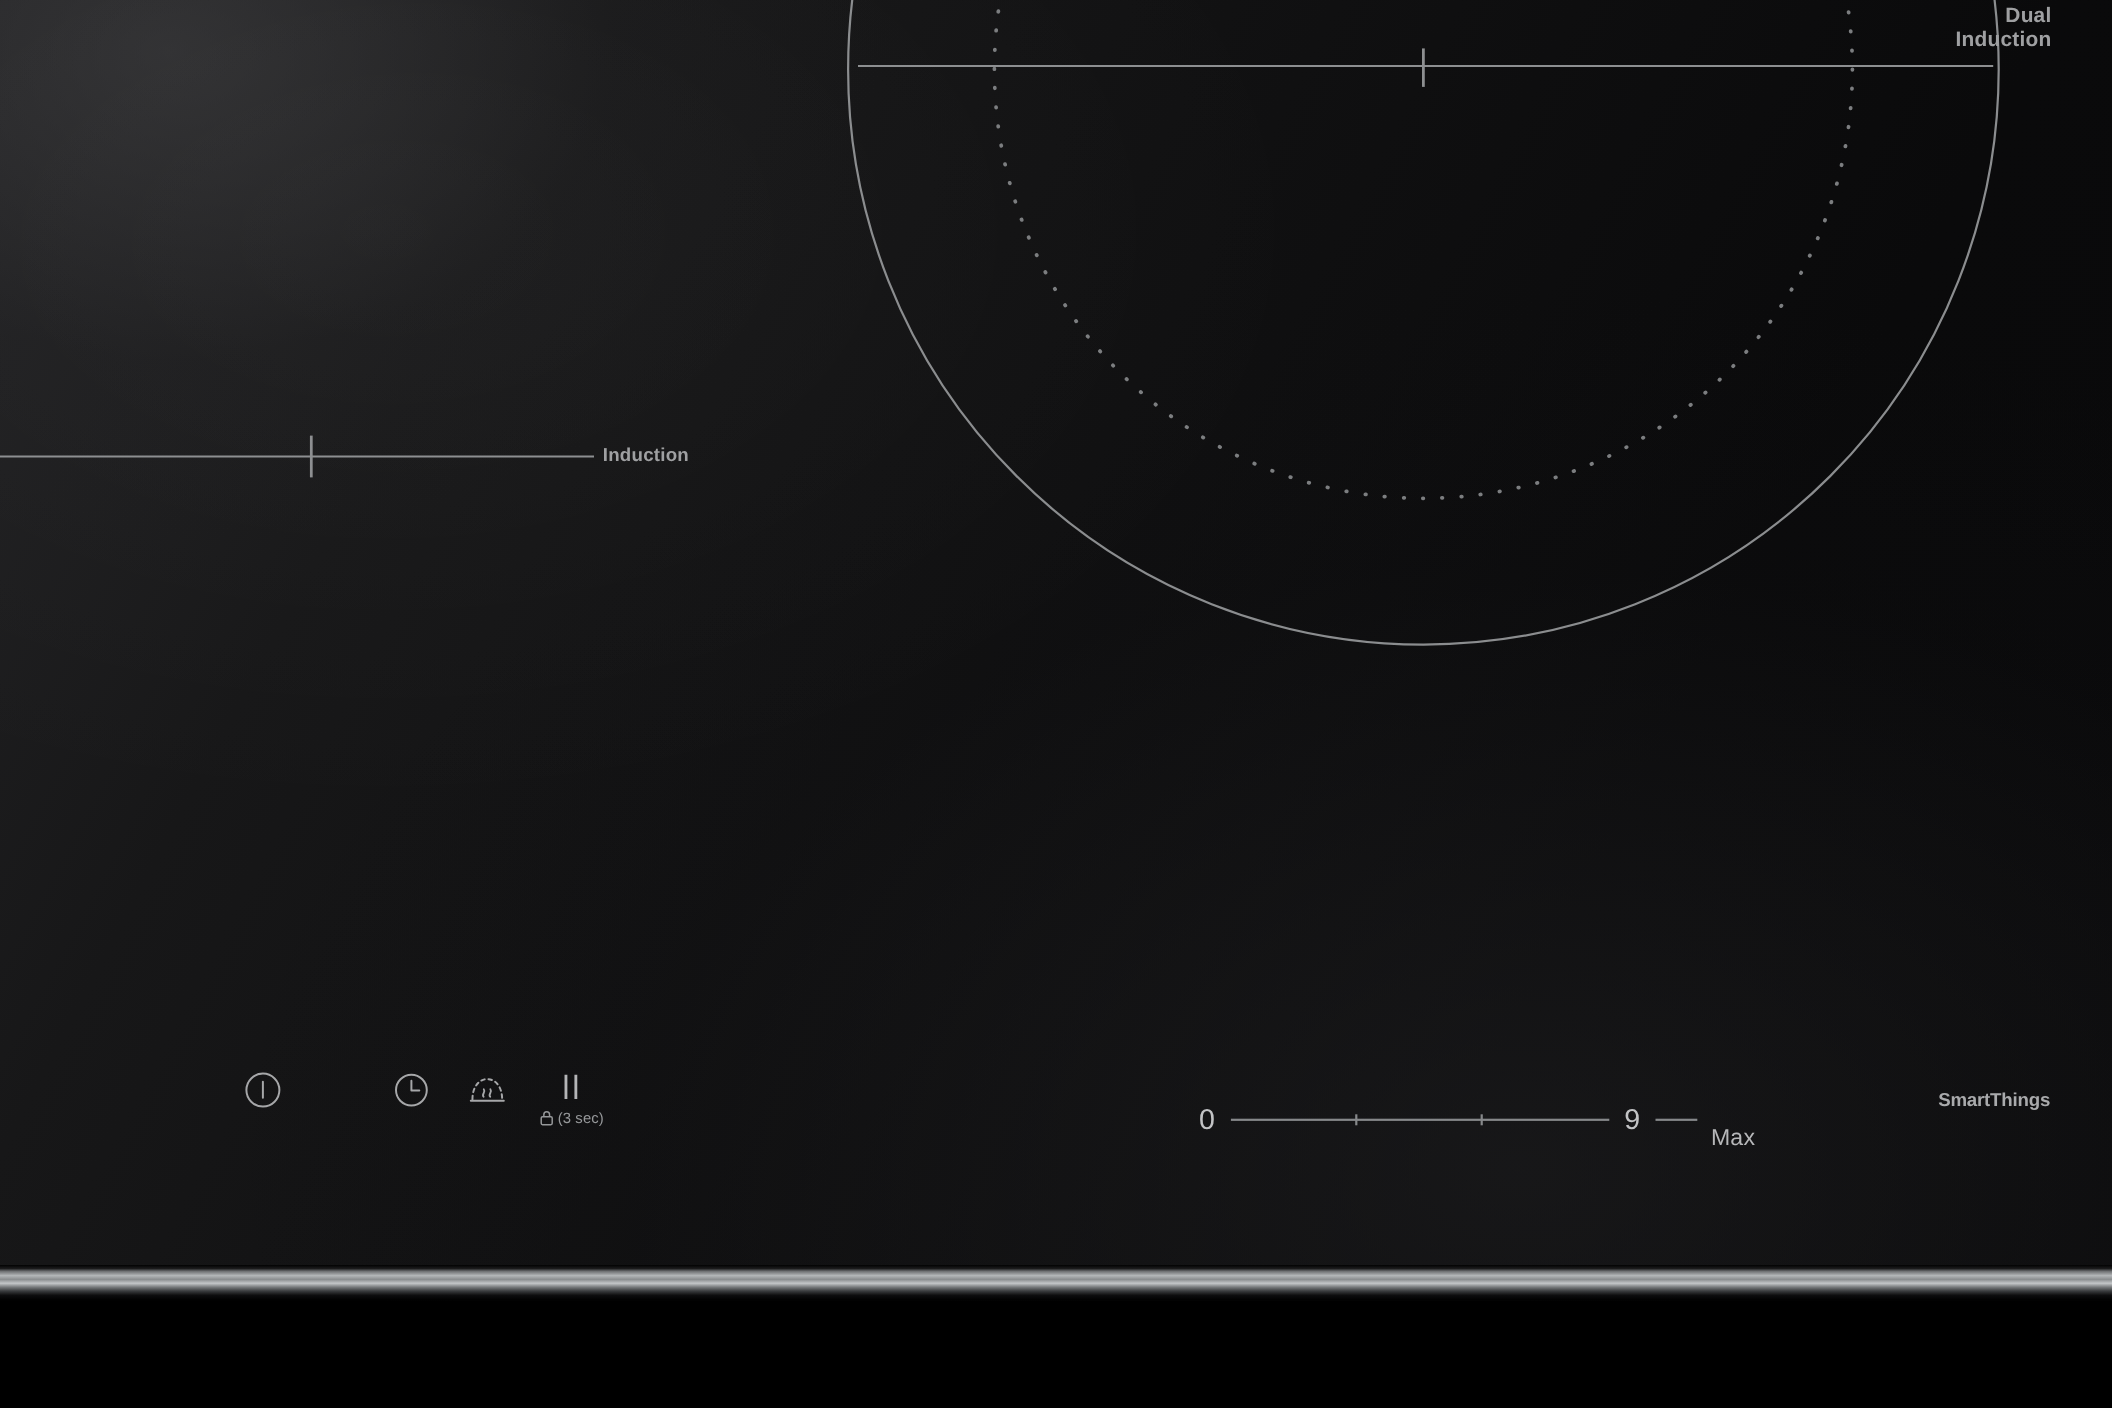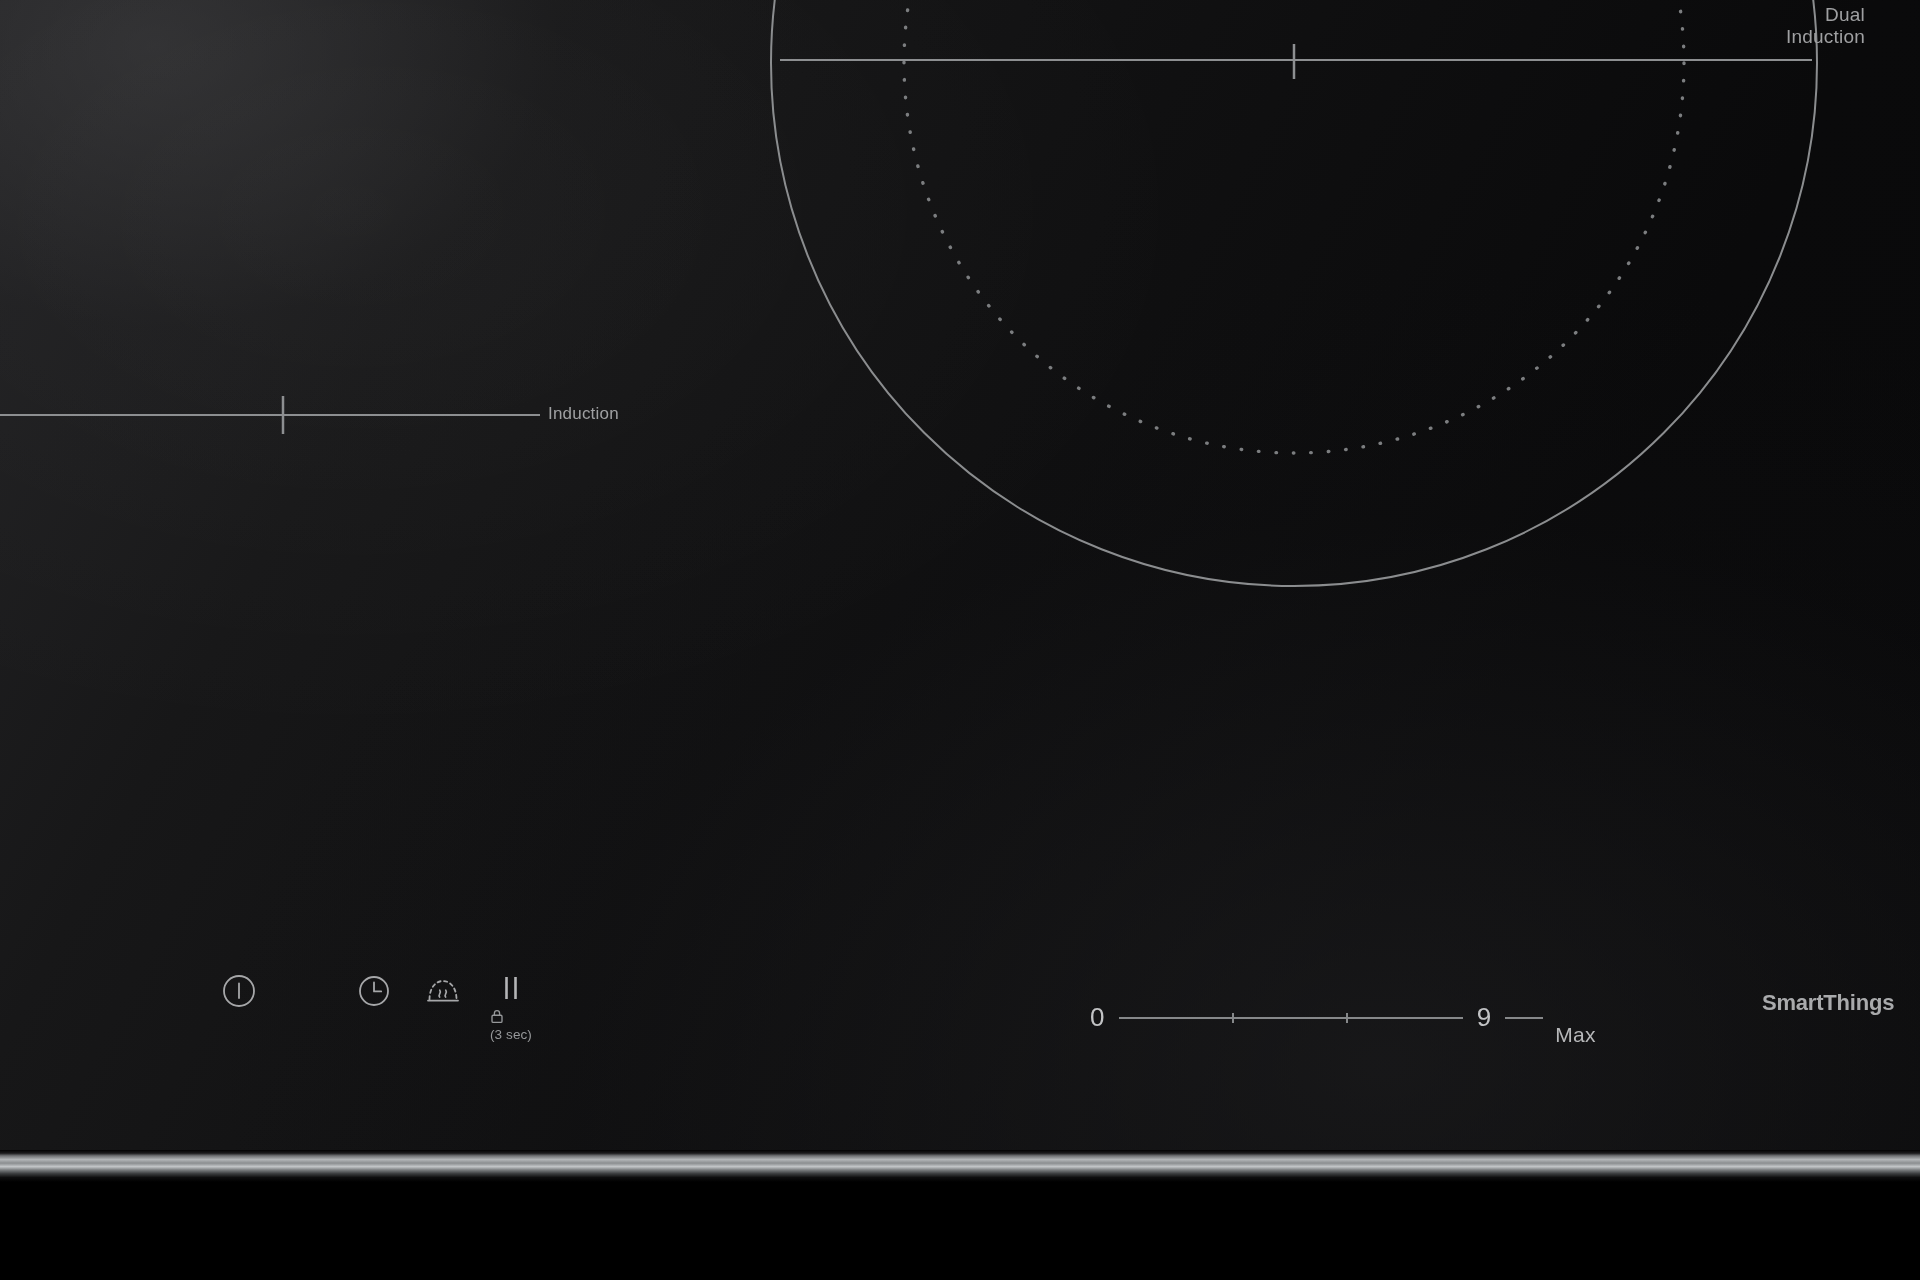--- a/index.html
+++ b/index.html
@@ -42,21 +42,21 @@
     position: absolute;
     left: 0; top: 0;
     width: 1920px;
     height: 1156px;
     pointer-events: none;
   }
 
   .zone-label {
     position: absolute;
     color: #9fa0a2;
-    font-weight: normal;
+    font-weight: bold;
     letter-spacing: 0.2px;
     white-space: pre-line;
     pointer-events: none;
   }
   #label-induction {
     left: 548px;
     top: 404px;
     font-size: 17px;
   }
   #label-dual-induction {
@@ -112,27 +112,27 @@
     justify-content: flex-start;
     color: #a6a7a9;
   }
   #btn-power   { left: 222px; top: 44px; }
   #btn-timer   { left: 357px; top: 44px; }
   #btn-keepwarm{ left: 424px; top: 42px; }
   #btn-pause   { left: 490px; top: 42px; }
 
   .lock-row {
     display: flex;
+    align-items: center;
     gap: 3px;
     margin-top: 5px;
     color: #96989a;
     font-size: 13.5px;
     letter-spacing: 0.1px;
     white-space: nowrap;
-    flex-direction: column;
   }
 
   
   .slider-area {
     position: absolute;
     left: 1090px;
     top: 0;
     width: 740px;
     height: 140px;
   }
@@ -167,21 +167,21 @@
     margin: 0 12px 0 14px;
   }
   .max-word { font-size: 21px; color: #b6b7b9; margin-top: 35px; }
   .slider-num { font-size: 26px; color: #c2c3c5; font-weight: 300; }
 
   .smartthings {
     position: absolute;
     left: 1762px;
     top: 58px;
     color: #a9aaac;
-    font-size: 22px;
+    font-size: 17px;
     font-weight: bold;
     letter-spacing: -0.2px;
     transform: translateY(2px);
   }
 </style>
 </head>
 <body>
 
 <div id="cooktop">
 

